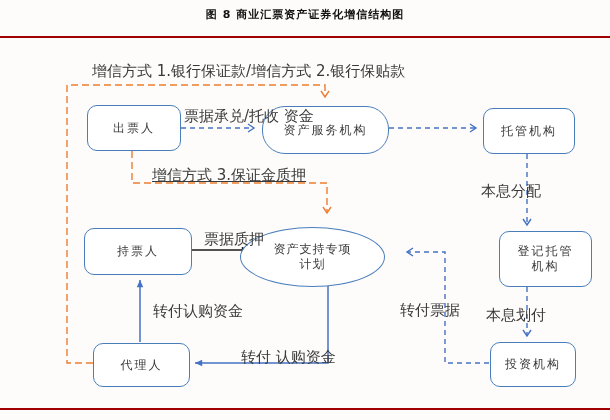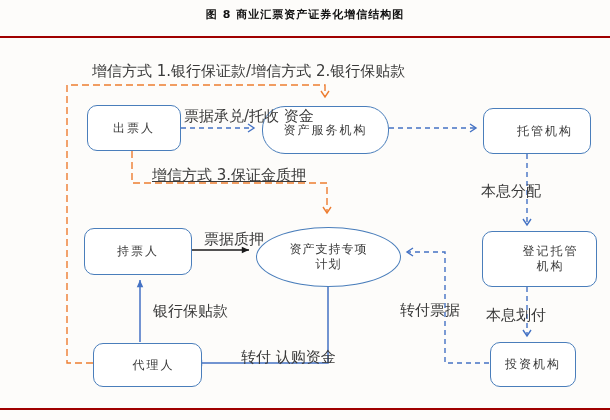--- a/index.html
+++ b/index.html
@@ -81,49 +81,49 @@
   </svg>
 
   <div class="node" style="left:87px;top:105px;width:92px;height:44px;">
     <span>出票人</span>
   </div>
 
   <div class="node" style="left:262px;top:106px;width:125px;height:46px;border-radius:23px;">
     <span>资产服务机构</span>
   </div>
 
-  <div class="node" style="left:483px;top:108px;width:90px;height:44px;padding-left:16px;">
+  <div class="node" style="left:483px;top:108px;width:90px;height:44px;">
     <span>托管机构</span>
   </div>
 
-  <div class="node" style="left:482px;top:231px;width:91px;height:54px;padding-left:22px;">
+  <div class="node" style="left:499px;top:231px;width:91px;height:54px;">
     <span>登记托管</span>
     <span>机构</span>
   </div>
 
   <div class="node" style="left:84px;top:228px;width:106px;height:45px;text-align:right;">
     <span>持票人</span>
   </div>
 
-  <div class="node" style="left:93px;top:343px;width:95px;height:42px;padding-left:12px;">
+  <div class="node" style="left:93px;top:343px;width:95px;height:42px;">
     <span>代理人</span>
   </div>
 
   <div class="node" style="left:490px;top:342px;width:84px;height:43px;">
     <span>投资机构</span>
   </div>
 
-  <div class="node ellipse" style="left:256px;top:227px;width:143px;height:58px;">
+  <div class="node ellipse" style="left:240px;top:227px;width:143px;height:58px;">
     <span>资产支持专项</span>
     <span>计划</span>
   </div>
 
   <div class="edge-label" style="left:92px;top:62px;">增信方式 1.银行保证款/增信方式 2.银行保贴款</div>
   <div class="edge-label" style="left:184px;top:107px;">票据承兑/托收 资金</div>
   <div class="edge-label" style="left:481px;top:182px;">本息分配</div>
   <div class="edge-label" style="left:486px;top:306px;">本息划付</div>
   <div class="edge-label" style="left:400px;top:301px;">转付票据</div>
   <div class="edge-label" style="left:152px;top:166px;text-decoration:underline;">增信方式 3.保证金质押</div>
   <div class="edge-label" style="left:204px;top:230px;">票据质押</div>
-  <div class="edge-label" style="left:153px;top:302px;">银行保贴款</div>
+  <div class="edge-label" style="left:153px;top:302px;">转付认购资金</div>
   <div class="edge-label" style="left:233px;top:348px;margin-left:8px;">转付 认购资金</div>
 
 </div>
 
 </body></html>

